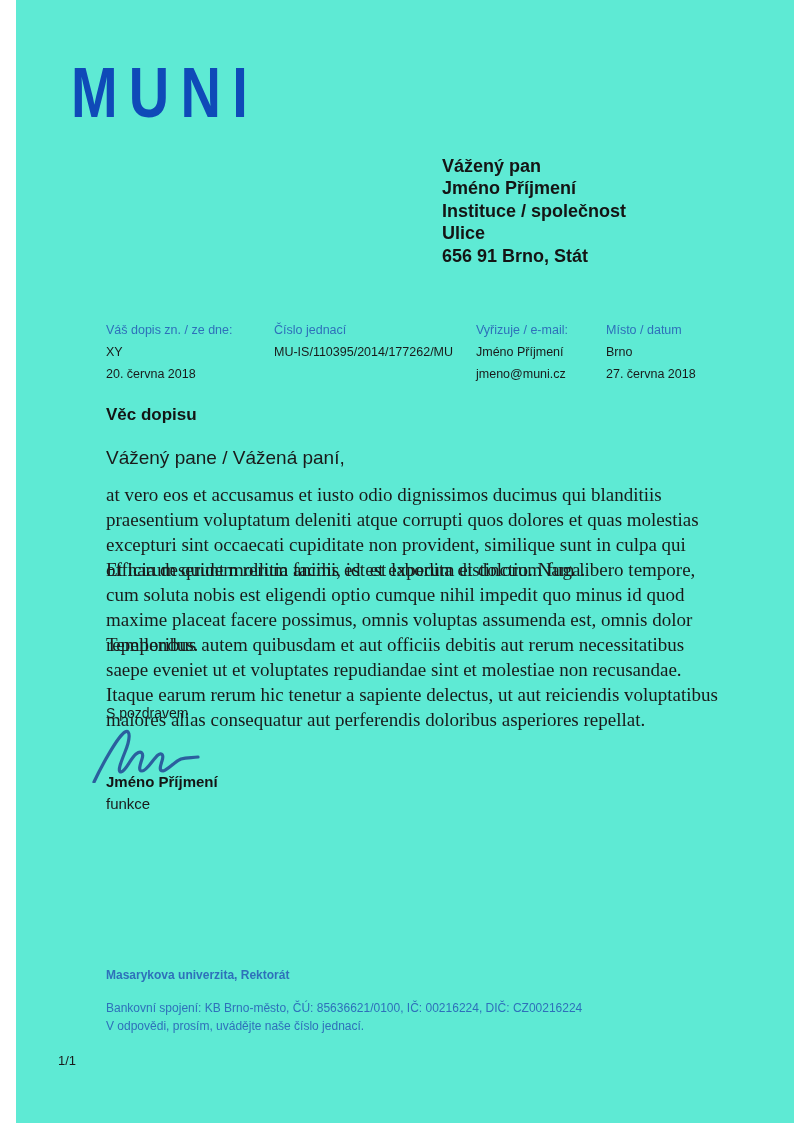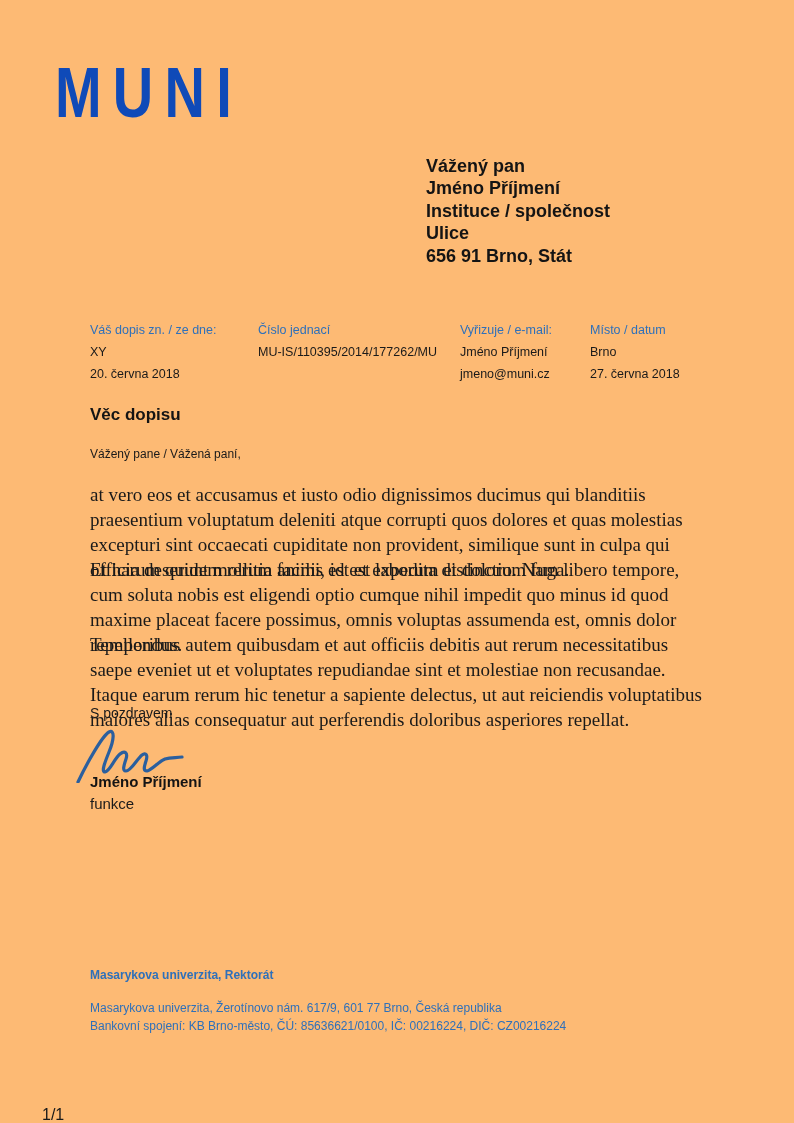--- a/index.html
+++ b/index.html
@@ -5,21 +5,21 @@
 <style>
   * { margin:0; padding:0; box-sizing:border-box; }
   html,body { background:#ffffff; }
   body {
     width:794px; height:1123px;
     font-family:"Liberation Sans", sans-serif;
     color:#1a1a1a;
     position:relative;
     overflow:hidden;
   }
-  .page { position:absolute; inset:0; background:#fdba74; }
+  .page { position:absolute; inset:0; background:#5eead4;margin-left:16px; }
 
   
   .logo {
     position:absolute; left:55px; top:58px;
     font-size:70px; line-height:1; font-weight:bold;
     letter-spacing:14px; white-space:nowrap;
     color:#0f4ab8;
     transform:scaleX(0.80); transform-origin:0 0;
   }
 
@@ -40,21 +40,21 @@
   .meta .label { color:#2e70ba; }
   .meta .value { color:#1a1a1a; }
 
   
   .subject {
     position:absolute; left:90px; top:405px;
     font-size:17px; font-weight:bold; color:#141414;
   }
   .salutation {
     position:absolute; left:90px; top:447px;
-    font-size:12px; color:#1a1a1a;
+    font-size:19px; color:#1a1a1a;
   }
   .paragraph {
     position:absolute; left:90px; width:624px;
     font-size:19px; line-height:25px; color:#1a1a1a;font-family:Liberation Serif, serif;
   }
   .p1 { top:482px; }
   .p2 { top:557px; }
   .p3 { top:632px; }
   .closing { position:absolute; left:90px; top:705px; font-size:14px; }
 
@@ -73,22 +73,22 @@
   .footer-dept {
     position:absolute; left:90px; top:968px;
     font-size:12px; font-weight:bold; color:#2e70ba;
   }
   .footer-lines {
     position:absolute; left:90px; top:1000px;
     font-size:12px; line-height:17.6px; color:#2e70ba;
     white-space:nowrap;
   }
   .page-number {
-    position:absolute; left:42px; top:1106px;
-    font-size:16px; color:#1a1a1a;
+    position:absolute; left:42px; top:1053px;
+    font-size:13px; color:#1a1a1a;
   }
 </style>
 </head>
 <body>
 
 <div class="page">
 
   <div class="logo">MUNI</div>
 
   <div class="recipient">
@@ -130,18 +130,18 @@
 
   <svg class="signature-svg" width="134" height="56" viewBox="0 0 134 56" fill="none" xmlns="http://www.w3.org/2000/svg">
     <path d="M2,55 C10,38 26,9 33,5 C39,2 38,13 33,25 C29,35 25,45 29,45 C34,44 38,32 44,27 C49,23 52,26 50,32 C48,38 46,44 50,44 C55,44 61,32 66,28 C70,25 72,28 70,34 C68,40 67,44 71,44 C76,43 82,35 89,32 C95,30 100,31 106,30" stroke="#2b5f9e" stroke-width="3.2" stroke-linecap="round" stroke-linejoin="round"></path>
   </svg>
 
   <div class="sender-name">Jméno Příjmení</div>
   <div class="sender-role">funkce</div>
 
   <div class="footer-dept">Masarykova univerzita, Rektorát</div>
   <div class="footer-lines">
-    <div>Masarykova univerzita, Žerotínovo nám. 617/9, 601 77 Brno, Česká republika</div>
     <div>Bankovní spojení: KB Brno-město, ČÚ: 85636621/0100, IČ: 00216224, DIČ: CZ00216224</div>
+    <div>V odpovědi, prosím, uvádějte naše číslo jednací.</div>
   </div>
   <div class="page-number">1/1</div>
 
 </div>
 
 </body></html>

